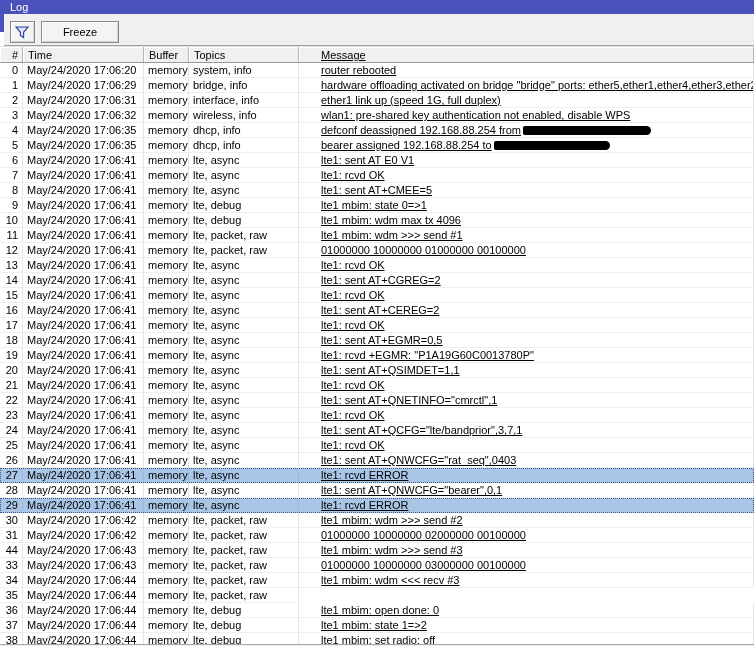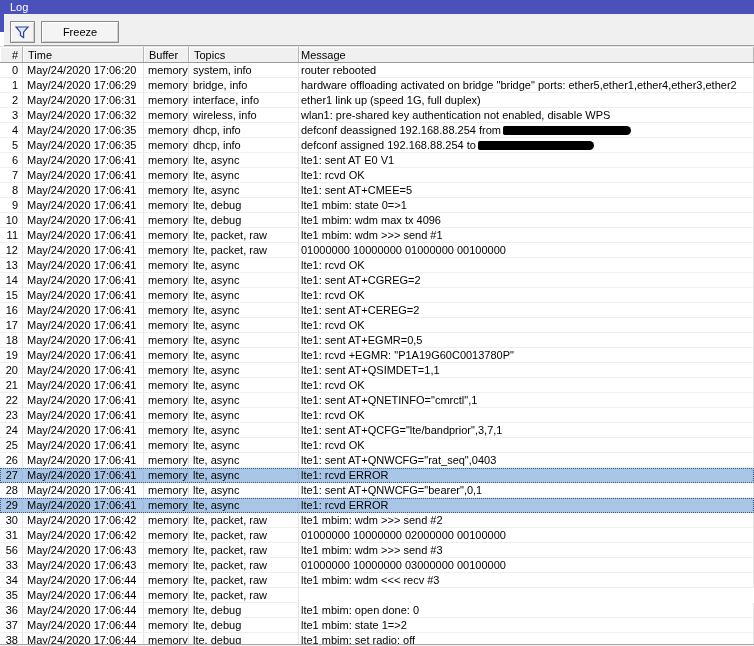--- a/index.html
+++ b/index.html
@@ -26,21 +26,21 @@
     overflow:hidden; white-space:nowrap; }
   .grid-body { height:581px; overflow:hidden; }
   .grid-row { display:flex; height:15px; background:#fff; }
   .cell { font-size:11px; line-height:14px; color:#000; padding-left:4px;
     border-right:1px solid #e6e6e6; border-bottom:1px solid #efefef;
     overflow:hidden; white-space:nowrap; }
   .c-id { width:23px; text-align:right; padding-right:4px; padding-left:0; }
   .c-time { width:121px; }
   .c-buffer { width:45px; }
   .c-topics { width:110px; }
-  .c-message { flex:1; padding-left:2px; }
+  .c-message { flex:1; padding-left:22px;text-decoration:underline; }
   .grid-row.selected { background:#a9c6e6; outline:1px dotted #3e5a80; outline-offset:-1px; }
   .grid-row.selected .cell { border-right-color:#98b7d9; border-bottom-color:#a9c6e6;border-radius:6px; }
 
   .redacted-bar { display:inline-block; vertical-align:middle; height:9px;
     margin-left:2px; margin-top:-2px; background:#000; border-radius:2px 5px 5px 2px; }
   .bar-a { width:128px; } .bar-b { width:116px; }
 
   .bottom-edge { position:absolute; left:0; bottom:0; width:754px; height:2px;
     background:#f0f0f0; border-top:1px solid #a8a8a8; }
 </style>
@@ -106,21 +106,21 @@
           <div class="cell c-time"><span>May/24/2020 17:06:35</span></div>
           <div class="cell c-buffer"><span>memory</span></div>
           <div class="cell c-topics"><span>dhcp, info</span></div>
           <div class="cell c-message"><span>defconf deassigned 192.168.88.254 from</span><span class="redacted-bar bar-a"></span></div>
         </div>
         <div class="grid-row">
           <div class="cell c-id"><span>5</span></div>
           <div class="cell c-time"><span>May/24/2020 17:06:35</span></div>
           <div class="cell c-buffer"><span>memory</span></div>
           <div class="cell c-topics"><span>dhcp, info</span></div>
-          <div class="cell c-message"><span>defconf assigned 192.168.88.254 to</span><span class="redacted-bar bar-b"></span></div>
+          <div class="cell c-message"><span>bearer assigned 192.168.88.254 to</span><span class="redacted-bar bar-b"></span></div>
         </div>
         <div class="grid-row">
           <div class="cell c-id"><span>6</span></div>
           <div class="cell c-time"><span>May/24/2020 17:06:41</span></div>
           <div class="cell c-buffer"><span>memory</span></div>
           <div class="cell c-topics"><span>lte, async</span></div>
           <div class="cell c-message"><span>lte1: sent AT E0 V1</span></div>
         </div>
         <div class="grid-row">
           <div class="cell c-id"><span>7</span></div>
@@ -291,21 +291,21 @@
           <div class="cell c-message"><span>lte1 mbim: wdm &gt;&gt;&gt; send #2</span></div>
         </div>
         <div class="grid-row">
           <div class="cell c-id"><span>31</span></div>
           <div class="cell c-time"><span>May/24/2020 17:06:42</span></div>
           <div class="cell c-buffer"><span>memory</span></div>
           <div class="cell c-topics"><span>lte, packet, raw</span></div>
           <div class="cell c-message"><span>01000000 10000000 02000000 00100000</span></div>
         </div>
         <div class="grid-row">
-          <div class="cell c-id"><span>56</span></div>
+          <div class="cell c-id"><span>44</span></div>
           <div class="cell c-time"><span>May/24/2020 17:06:43</span></div>
           <div class="cell c-buffer"><span>memory</span></div>
           <div class="cell c-topics"><span>lte, packet, raw</span></div>
           <div class="cell c-message"><span>lte1 mbim: wdm &gt;&gt;&gt; send #3</span></div>
         </div>
         <div class="grid-row">
           <div class="cell c-id"><span>33</span></div>
           <div class="cell c-time"><span>May/24/2020 17:06:43</span></div>
           <div class="cell c-buffer"><span>memory</span></div>
           <div class="cell c-topics"><span>lte, packet, raw</span></div>

